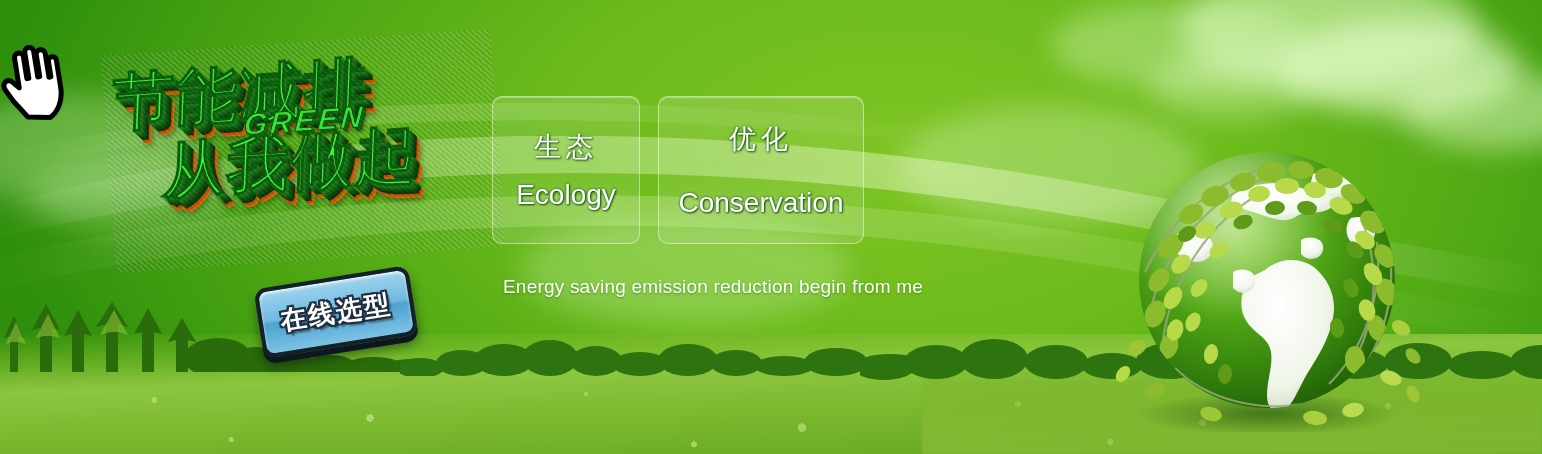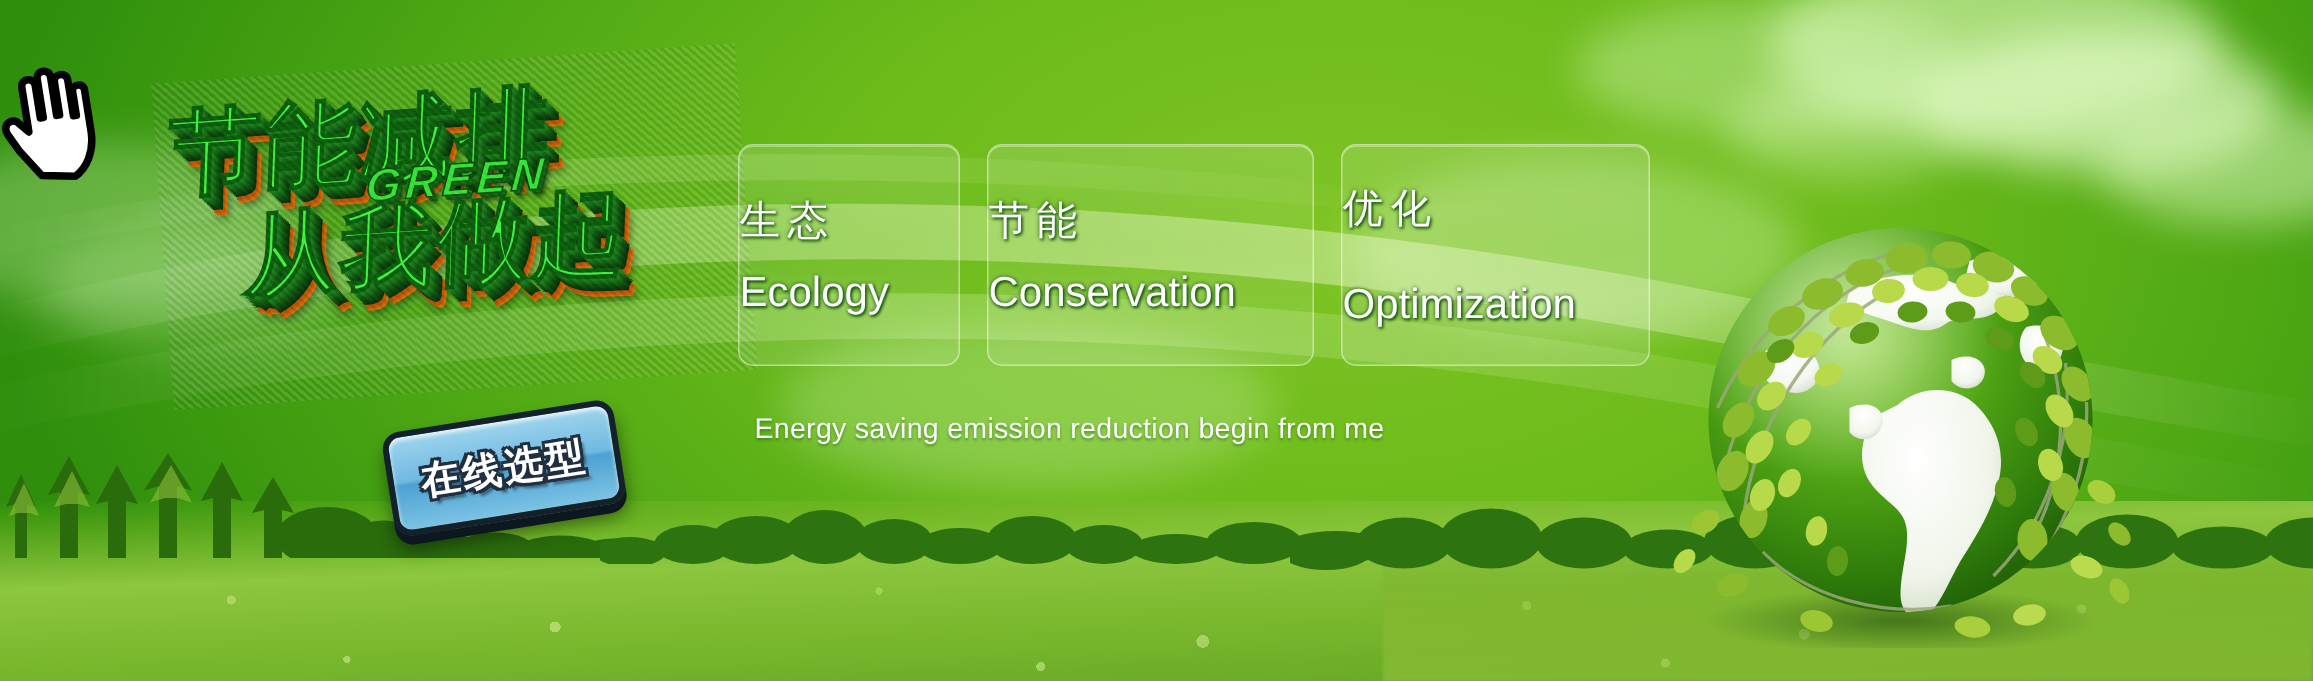--- a/index.html
+++ b/index.html
@@ -120,21 +120,21 @@
   #hand-cursor{position:absolute;left:-6px;top:36px;width:74px;height:86px;}
 
   
   #cards{position:absolute;left:492px;top:96px;height:148px;display:flex;align-items:stretch;}
   .card{
     position:relative;
     margin-right:18px;
     border:1px solid rgba(255,255,255,.45);
     border-radius:10px;
     background:linear-gradient(180deg,rgba(255,255,255,.14) 0%,rgba(255,255,255,.07) 45%,rgba(255,255,255,.13) 100%);
-    display:flex;flex-direction:column;justify-content:center;
+    display:flex;flex-direction:column;align-items:center;justify-content:center;
     box-shadow:inset 0 1px 0 rgba(255,255,255,.35);
   }
   #card-0{width:146px;}
   #card-1{width:216px;}
   #card-2{width:204px;margin-right:0;gap:16px;}
   .card-cn{
     font-size:27px;letter-spacing:5px;color:#ffffff;margin-bottom:14px;
     text-shadow:0 0 3px rgba(20,90,10,.9),1px 1px 2px rgba(15,70,8,.85);
   }
   .card-en{
@@ -264,27 +264,23 @@
                C46 14 55 14 55 20 L55 44 L57 44 L57 28
                C57 23 65 23 65 28 L65 56 C65 70 58 80 50 84 Z" fill="#ffffff" stroke="#000000" stroke-width="5" stroke-linejoin="round"></path>
     </g>
   </svg>
 
   <div id="cards">
     <div class="card" id="card-0">
       <div class="card-cn">生态</div>
       <div class="card-en">Ecology</div>
     </div>
-    <div class="card" id="card-1">
-      <div class="card-cn">节能</div>
-      <div class="card-en">Conservation</div>
-    </div>
     <div class="card" id="card-2">
       <div class="card-cn">优化</div>
-      <div class="card-en">Optimization</div>
+      <div class="card-en">Conservation</div>
     </div>
   </div>
 
   <div id="tagline">Energy saving emission reduction begin from me</div>
 
   <svg id="globe" viewBox="0 0 310 310">
     <defs>
       <radialGradient id="gSphere" cx="38%" cy="30%" r="78%">
         <stop offset="0%" stop-color="#8fd13a"></stop>
         <stop offset="42%" stop-color="#53a815"></stop>

